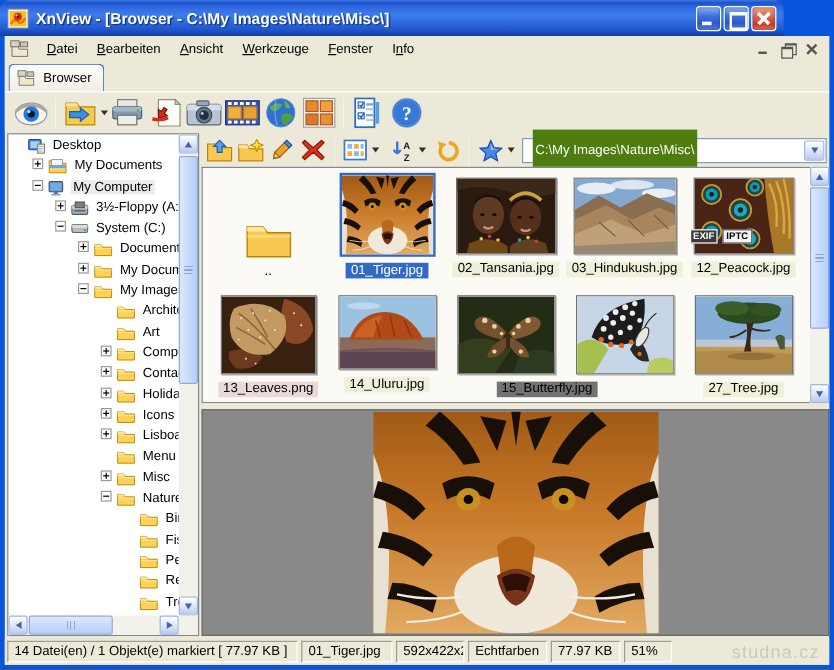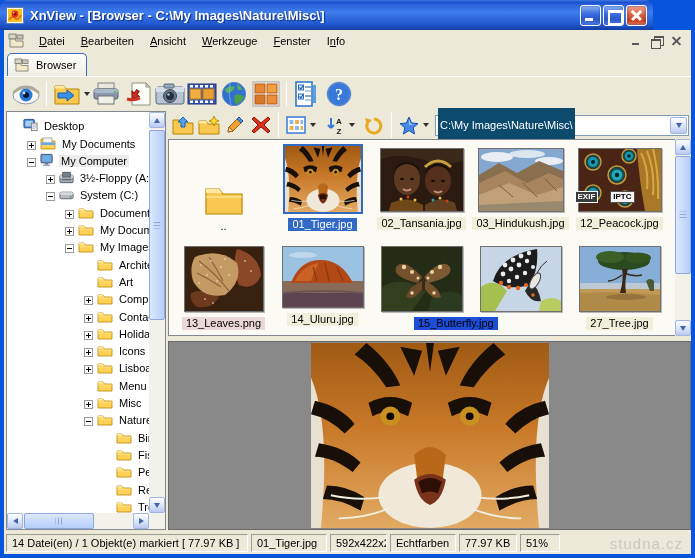--- a/index.html
+++ b/index.html
@@ -41,31 +41,31 @@
     background:linear-gradient(180deg,#FDFDFB,#F0EEE4);display:flex;align-items:center;padding:0 10px 0 6px;gap:6px;}
   
   .toolbar{position:absolute;left:4px;top:76px;width:687px;height:34px;background:#ECE9D8;display:flex;align-items:center;padding-left:6px;border-top:1px solid #fff;}
   .tbtn{width:32px;height:30px;display:flex;align-items:center;justify-content:center;border-radius:2px;}
   .tsep{width:1px;height:26px;background:#C0BCA8;border-right:1px solid #fff;margin:0 4px;}
   .dd{width:0;height:0;border-left:3px solid transparent;border-right:3px solid transparent;border-top:4px solid #303030;margin-left:1px;}
   .toolbar2{position:absolute;left:168px;top:111px;width:523px;height:28px;background:#ECE9D8;display:flex;align-items:center;padding-left:2px;}
   .tbtn2{width:26px;height:24px;display:flex;align-items:center;justify-content:center;}
   
   .combo{margin-left:6px;flex:1;height:21px;border:1px solid #7F9DB9;background:#fff;display:flex;align-items:center;position:relative;margin-right:2px;}
-  .combo .val{background:#0c4a6e;color:#fff;padding:11px 2px;margin-left:2px;white-space:nowrap;overflow:hidden;font-size:11px;}
+  .combo .val{background:#4d7c0f;color:#fff;padding:11px 2px;margin-left:8px;white-space:nowrap;overflow:hidden;font-size:11px;}
   .combo .cbtn{position:absolute;right:1px;top:1px;bottom:1px;width:17px;border:1px solid #9EB6E4;border-radius:2px;
     background:linear-gradient(180deg,#FEFEFF,#D7E2F8 60%,#BAC8EE);display:flex;align-items:center;justify-content:center;}
   .arr-d{width:0;height:0;border-left:3.5px solid transparent;border-right:3.5px solid transparent;border-top:5px solid #4066A8;}
   .arr-u{width:0;height:0;border-left:3.5px solid transparent;border-right:3.5px solid transparent;border-bottom:5px solid #4066A8;}
   .arr-l{width:0;height:0;border-top:3.5px solid transparent;border-bottom:3.5px solid transparent;border-right:5px solid #4066A8;}
   .arr-r{width:0;height:0;border-top:3.5px solid transparent;border-bottom:3.5px solid transparent;border-left:5px solid #4066A8;}
   
   .treepanel{position:absolute;left:6px;top:111px;width:160px;height:419px;background:#fff;border:1px solid #828790;}
   .treeview{position:absolute;left:0;top:0;right:16px;bottom:16px;overflow:hidden;padding-top:3px;}
-  .trow{height:17.3px;display:flex;align-items:flex-end;white-space:nowrap;}
+  .trow{height:17.3px;display:flex;align-items:flex-start;white-space:nowrap;}
   .trow .exp{width:9px;height:9px;border:1px solid #9A9A9A;background:#fff;position:relative;flex:0 0 auto;margin-right:4px;}
   .trow .exp::before{content:"";position:absolute;left:1px;top:3px;width:5px;height:1px;background:#000;}
   .trow .exp.plus::after{content:"";position:absolute;left:3px;top:1px;width:1px;height:5px;background:#000;}
   .trow .exp.none{visibility:hidden;}
   .trow svg{flex:0 0 auto;margin-right:4px;}
   .trow .tlabel{padding:0 2px;}
   .trow.sel .tlabel{background:#ECECEC;}
   .l0{padding-left:3px;}.l1{padding-left:20px;}.l2{padding-left:39px;}.l3{padding-left:58px;}.l4{padding-left:77px;}.l5{padding-left:96px;}
   
   .sb{position:absolute;background:#F2F1EA;}
@@ -76,21 +76,21 @@
   .sthumb::after{content:"";position:absolute;left:50%;top:50%;transform:translate(-50%,-50%);width:7px;height:7px;
     background:repeating-linear-gradient(180deg,#8CA8DC 0 1px,transparent 1px 3px);}
   .sthumb.h::after{background:repeating-linear-gradient(90deg,#8CA8DC 0 1px,transparent 1px 3px);}
   
   .thumbpanel{position:absolute;left:168px;top:139px;width:507px;height:197px;background:#FBFAF4;border:1px solid #828790;border-right:none;}
   .cell{position:absolute;width:97px;text-align:center;}
   .imgbox{display:inline-block;border:1px solid #707070;box-shadow:1px 1px 0 #B8B8B8;background:#fff;font-size:0;line-height:0;}
   .cell.sel .imgbox{border:2px solid #316AC5;box-shadow:none;}
   .lbl{display:inline-block;margin-top:4px;padding:0px 4px 1px 4px;font-size:11px;white-space:nowrap;}
   .cell.sel .lbl{background:#316AC5 !important;color:#fff;}
-  .badges{position:absolute;font-size:8px;line-height:10px;display:flex;gap:12px;}
+  .badges{position:absolute;font-size:8px;line-height:10px;display:flex;gap:4px;}
   .badge{border:1px solid #fff;background:#3A3A3A;color:#fff;padding:0 2px;font-weight:bold;}
   .badge.light{background:#F4F4F4;color:#000;border:1px solid #505050;text-align:right;}
   
   .splitter{position:absolute;left:168px;top:336px;width:523px;height:5px;background:#ECE9D8;}
   .preview{position:absolute;left:168px;top:341px;width:523px;height:189px;background:#898989;border:1px solid #6A6A6A;display:flex;align-items:center;justify-content:center;}
   
   .statusbar{position:absolute;left:4px;top:532px;width:687px;height:22px;background:#ECE9D8;display:flex;align-items:center;padding:2px 2px;gap:3px;}
   .spanel{height:18px;line-height:16px;padding:0 5px;border:1px solid;border-color:#9D9C93 #FFFFFF #FFFFFF #9D9C93;white-space:nowrap;overflow:hidden;}
   .watermark{margin-left:auto;color:#CBC8BF;font-size:15px;letter-spacing:1px;padding-right:6px;}
 </style>
@@ -738,21 +738,21 @@
               <circle cx="50" cy="25" r="2"></circle>
             <circle cx="30" cy="46" r="1.8"></circle>
               <circle cx="52" cy="46" r="1.8"></circle>
               <circle cx="36" cy="31" r="1.5"></circle>
               <circle cx="46" cy="31" r="1.5"></circle>
           </g>
           <rect x="40" y="30" width="2.5" height="14" rx="1" fill="#3A2C18"></rect>
           <path d="M41 30 Q36 22 32 20 M42 30 Q47 22 51 20" stroke="#3A2C18" stroke-width="0.8" fill="none"></path>
         </svg>
       </span>
-      <div><span class="lbl" style="background: #1d4ed8; margin-left: 41px;">15_Butterfly.jpg</span></div>
+      <div><span class="lbl" style="background: #737373; margin-left: 41px;">15_Butterfly.jpg</span></div>
     </div>
 
     <div class="cell" style="left:303px;top:106px;">
       <span class="imgbox">
         <svg width="80" height="64" viewBox="0 0 80 64">
           <rect width="80" height="64" fill="#C6D6E6"></rect>
           <path d="M0 40 Q14 30 26 44 L14 64 L0 64 Z" fill="#A6C050"></path>
           <path d="M60 54 Q72 48 80 54 L80 64 L58 64 Z" fill="#B8CC60"></path>
           <path d="M56 2 Q20 8 12 34 Q28 44 48 38 Q58 24 56 2 Z" fill="#1C1C1C"></path>
           <g fill="#ECECEC">

